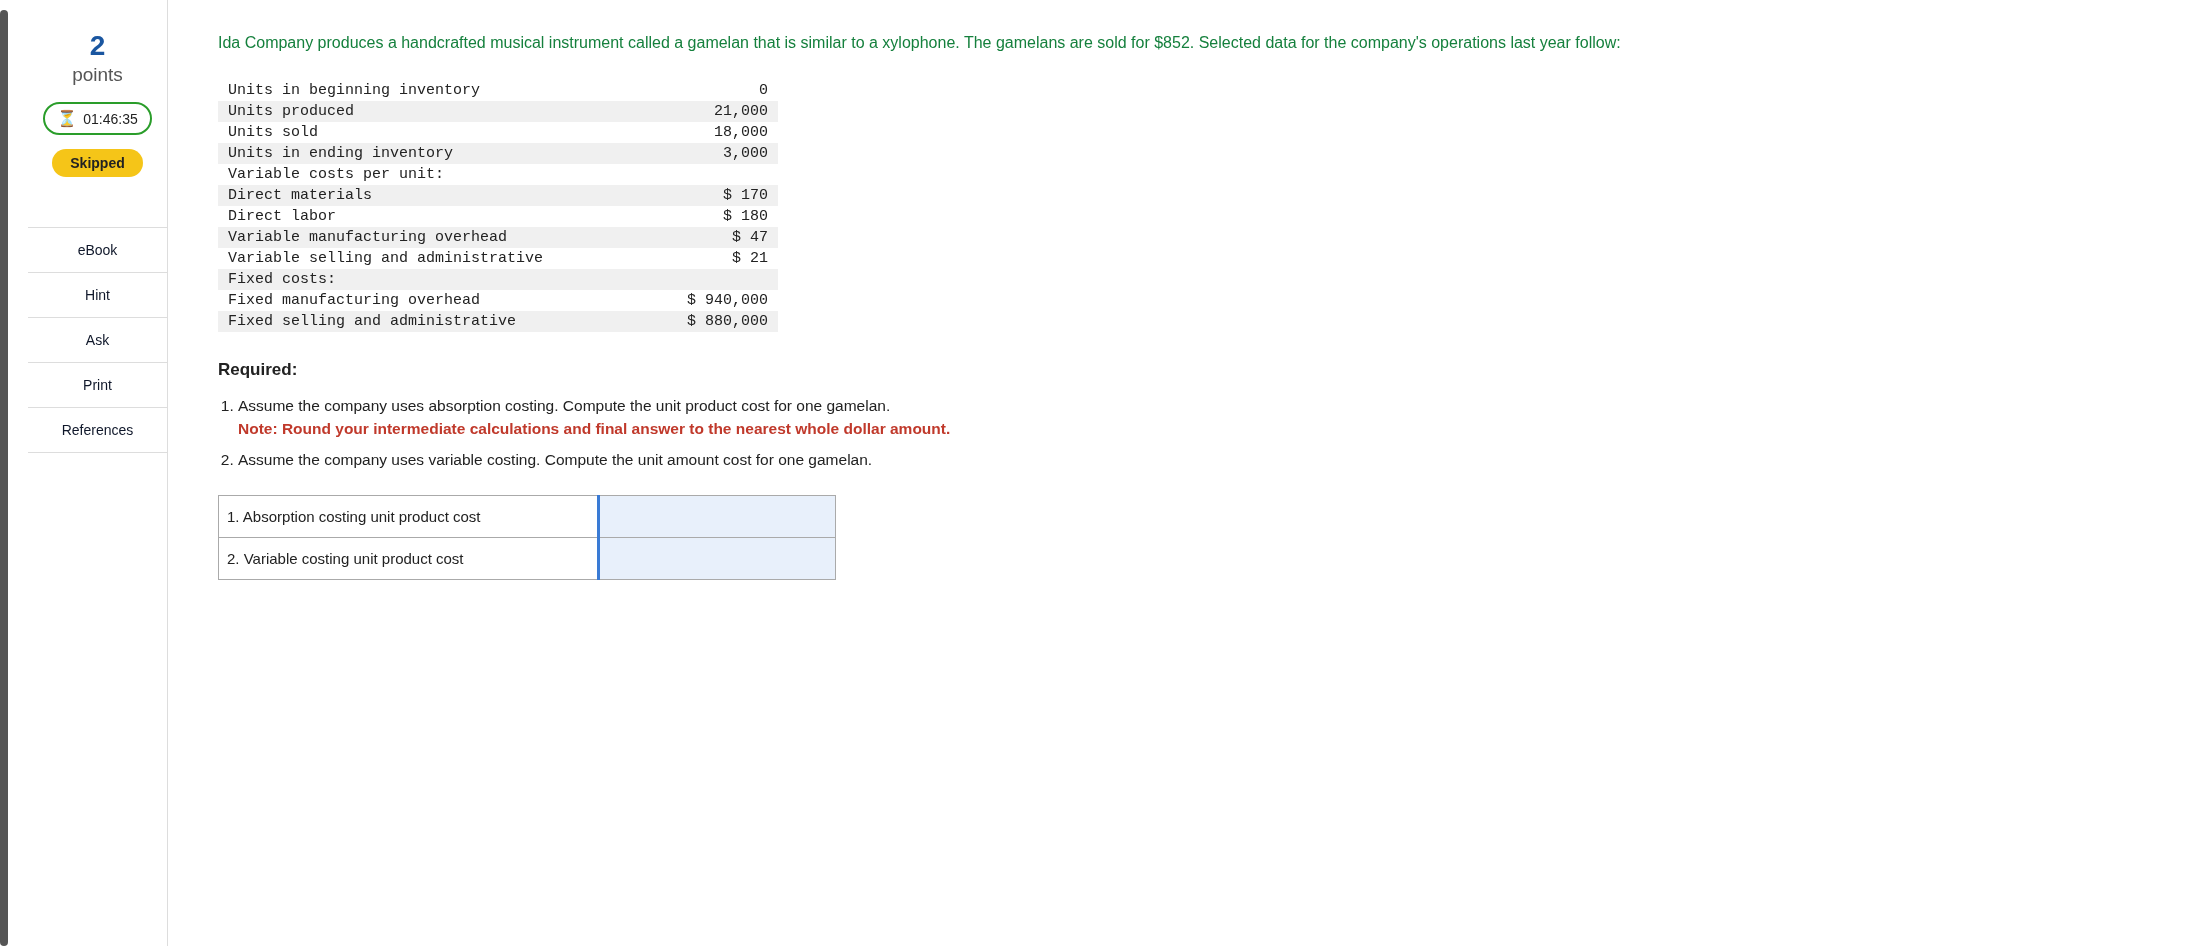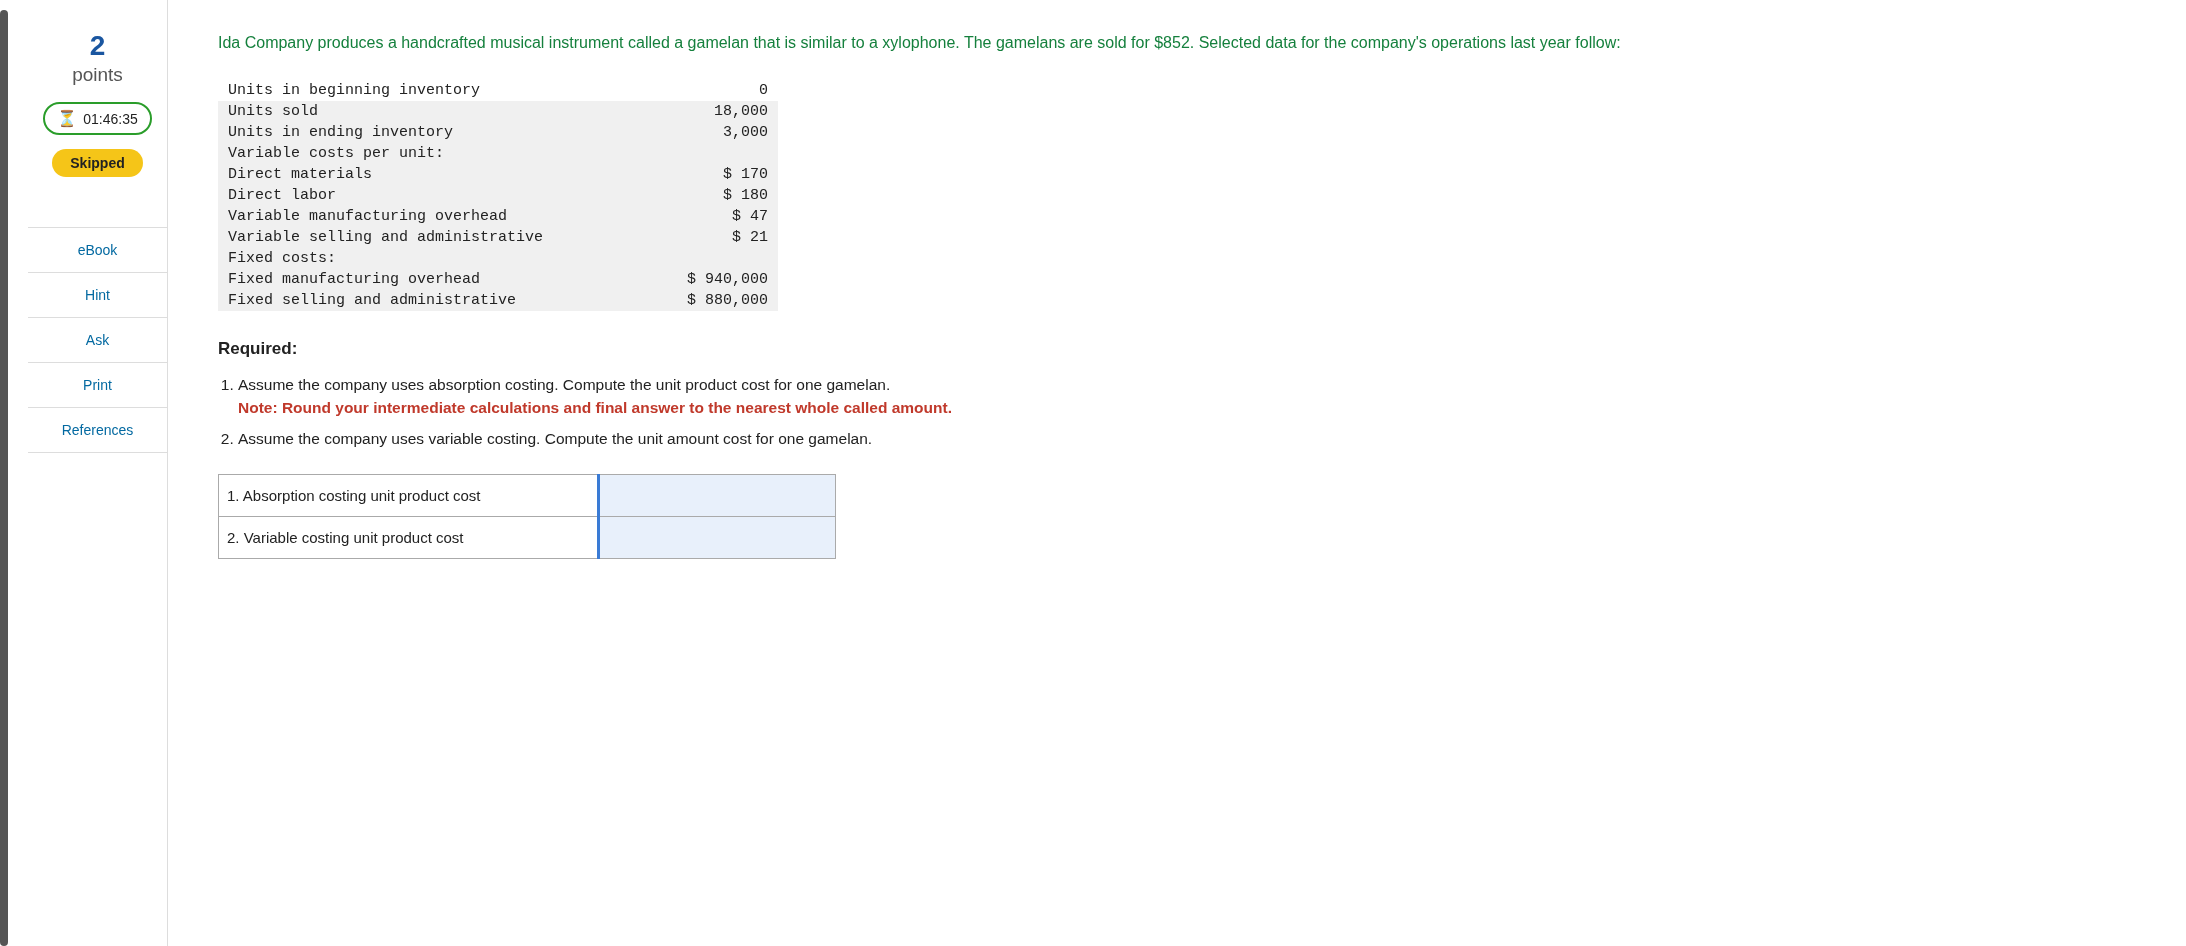--- a/index.html
+++ b/index.html
@@ -72,21 +72,21 @@
       width: 100%;
       display: flex;
       flex-direction: column;
       align-items: stretch;
       border-top: 1px solid #ddd;
     }
     .sidebar-nav-item {
       text-align: center;
       padding: 14px 0;
       font-size: 14px;
-      color: #0369a1;
+      color: #0f172a;
       border-bottom: 1px solid #ddd;
       cursor: pointer;
     }
     
     .main-content {
       flex: 1;
       padding: 30px 60px 40px 50px;
       max-width: 2046px;
     }
     .question-intro {
@@ -204,20 +204,24 @@
 
   <div class="main-content">
     <p class="question-intro">Ida Company produces a handcrafted musical instrument called a gamelan that is similar to a xylophone. The gamelans are sold for $852. Selected data for the company's operations last year follow:</p>
 
     <table class="data-table">
       <tbody id="data-table-body">
       <tr>
             <td style="font-family: &quot;Courier New&quot;, Courier, monospace;">Units in beginning inventory</td>
             <td style="font-family: &quot;Courier New&quot;, Courier, monospace;">0</td>
           </tr>
+          <tr style="background: rgb(240, 240, 240);">
+            <td style="font-family: &quot;Courier New&quot;, Courier, monospace;">Units produced</td>
+            <td style="font-family: &quot;Courier New&quot;, Courier, monospace;">21,000</td>
+          </tr>
           <tr>
             <td style="font-family: &quot;Courier New&quot;, Courier, monospace;">Units sold</td>
             <td style="font-family: &quot;Courier New&quot;, Courier, monospace;">18,000</td>
           </tr>
           <tr style="background: rgb(240, 240, 240);">
             <td style="font-family: &quot;Courier New&quot;, Courier, monospace;">Units in ending inventory</td>
             <td style="font-family: &quot;Courier New&quot;, Courier, monospace;">3,000</td>
           </tr>
           <tr>
             <td style="font-family: &quot;Courier New&quot;, Courier, monospace;">Variable costs per unit:</td>
@@ -251,21 +255,21 @@
             <td style="font-family: &quot;Courier New&quot;, Courier, monospace;">   Fixed selling and administrative</td>
             <td style="font-family: &quot;Courier New&quot;, Courier, monospace;">$ 880,000</td>
           </tr>
         </tbody>
     </table>
 
     <div class="required-heading">Required:</div>
     <ol class="required-list">
       <li>
         <span>Assume the company uses absorption costing. Compute the unit product cost for one gamelan.</span><br>
-        <span class="note-text">Note: Round your intermediate calculations and final answer to the nearest whole called amount.</span>
+        <span class="note-text">Note: Round your intermediate calculations and final answer to the nearest whole dollar amount.</span>
       </li>
       <li>
         <span>Assume the company uses variable costing. Compute the unit amount cost for one gamelan.</span>
       </li>
     </ol>
 
     <table class="answer-table">
       <tbody>
         <tr>
           <td>1. Absorption costing unit product cost</td>

